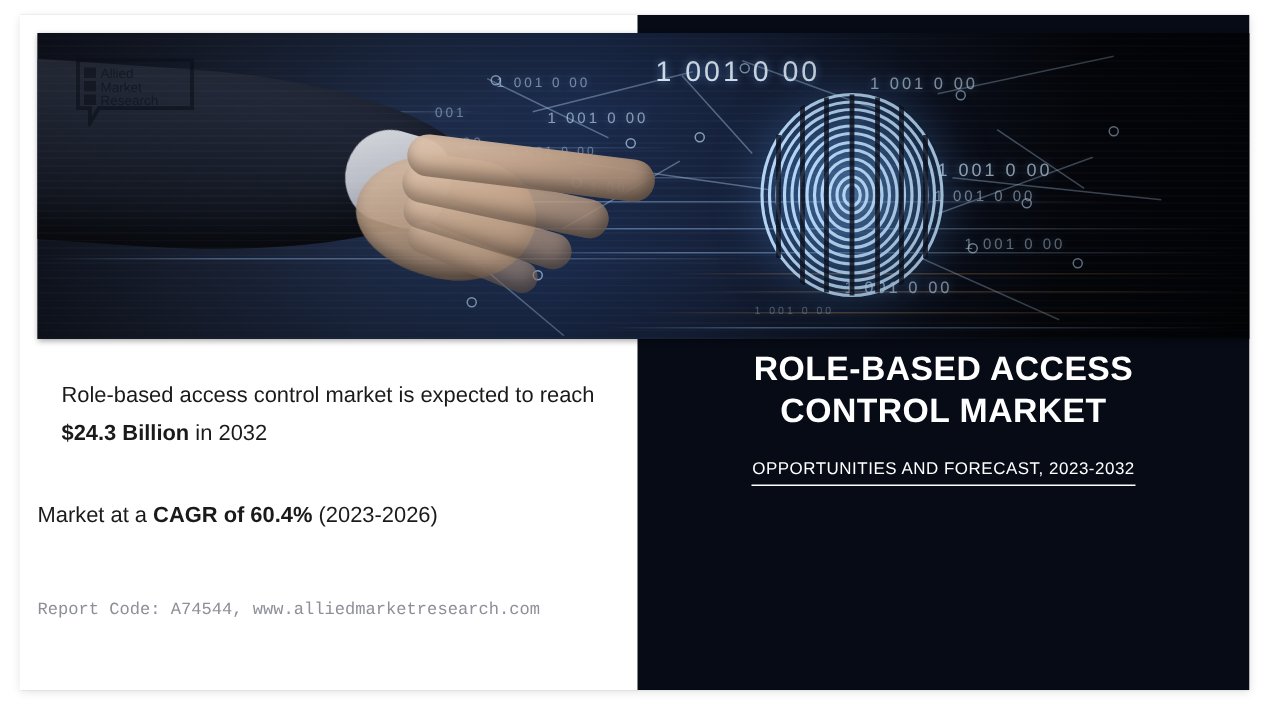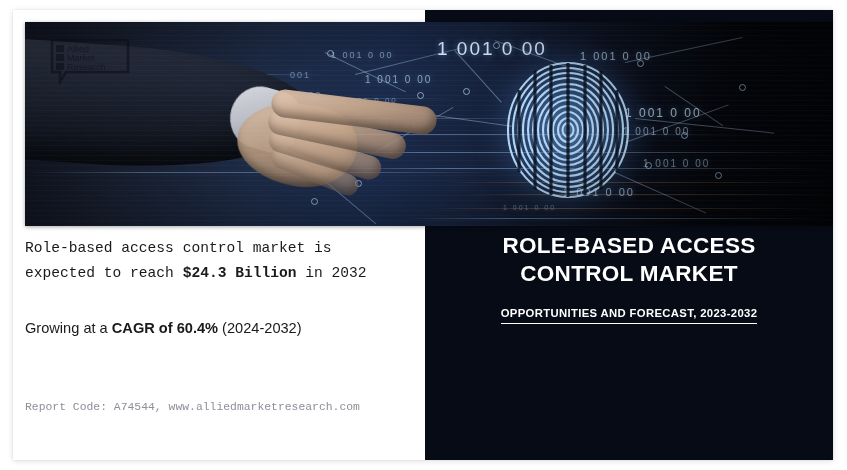--- a/index.html
+++ b/index.html
@@ -49,21 +49,21 @@
     line-height: 28px;
     margin: 0 auto;
     width: 330px;
     font-family: "Liberation Sans", sans-serif;
   }
 
   #report-subtitle {
     display: inline-block;
     color: #ffffff;
     font-size: 11.3px;
-    font-weight: bold;
+    font-weight: normal;
     letter-spacing: 0.35px;
     margin-top: 19px;
     padding-bottom: 4px;
     border-bottom: 1.6px solid #ffffff;
     font-family: "Liberation Sans", sans-serif;
   }
 
   
   #hero {
     position: absolute;
@@ -211,22 +211,22 @@
   }
 
   
   #left-text { position: absolute; left: 12px; top: 226px; width: 400px; }
 
   #statement {
     color: #1a1a1a;
     font-size: 14.6px;
     line-height: 25px;
     width: 375px;
-    margin: 0;
-    font-family: Liberation Mono, monospace;
+    margin: 16px;
+    font-family: Liberation Sans, sans-serif;
   }
   #cagr-line {
     color: #1a1a1a;
     font-size: 14.6px;
     line-height: 25px;
     margin: 30px 0 0 0;
     font-family: "Liberation Sans", sans-serif;
   }
   .b { font-weight: bold; }
 
@@ -376,18 +376,18 @@
         <text x="17" y="13" font-family="Liberation Sans, sans-serif" font-size="9" fill="#0a0d16">Allied</text>
         <text x="17" y="22" font-family="Liberation Sans, sans-serif" font-size="9" fill="#0a0d16">Market</text>
         <text x="17" y="31" font-family="Liberation Sans, sans-serif" font-size="9" fill="#0a0d16">Research</text>
       </svg>
     </div>
   </div>
 
   <div id="left-text">
     <p id="statement"><span>Role-based access control market is expected to reach </span><span class="b">$24.3 Billion</span><span> in 2032</span></p>
 
-    <p id="cagr-line"><span>Growing at a </span><span class="b">CAGR of 60.4%</span><span> (2024-2032)</span></p>
+    <p id="cagr-line"><span>Market at a </span><span class="b">CAGR of 60.4%</span><span> (2023-2026)</span></p>
   </div>
 
   <div id="report-code">Report Code: A74544, www.alliedmarketresearch.com</div>
 
 </div>
 
 </body></html>

